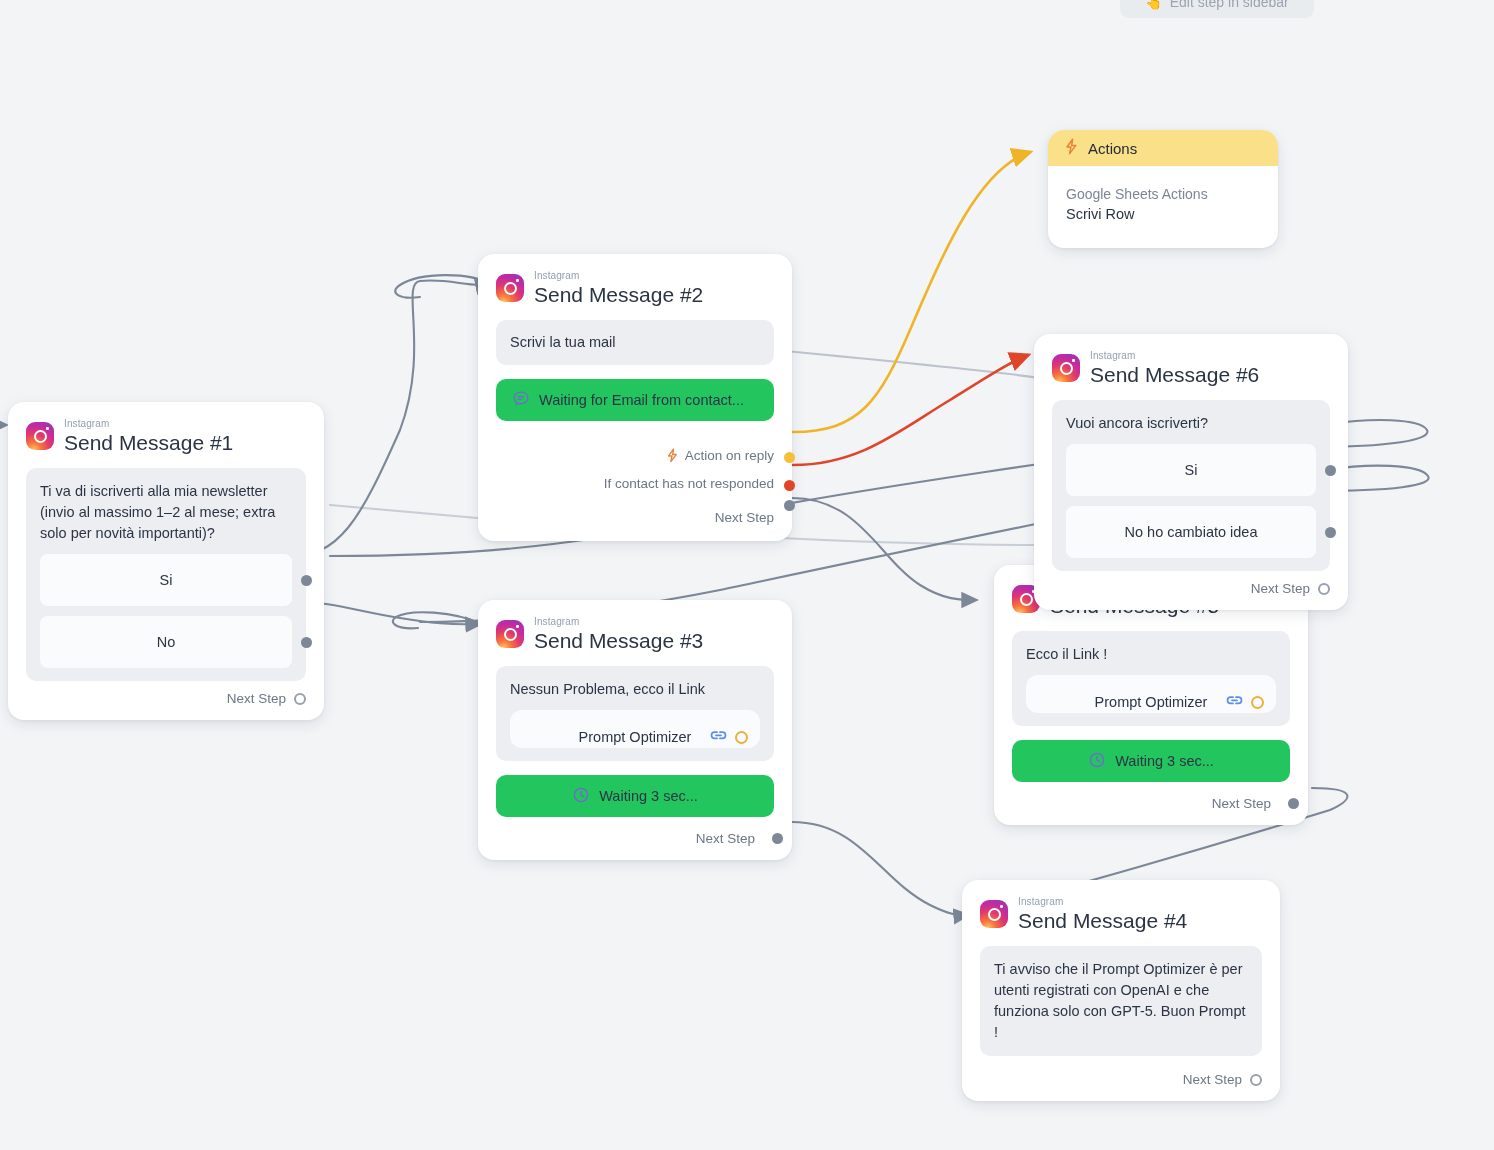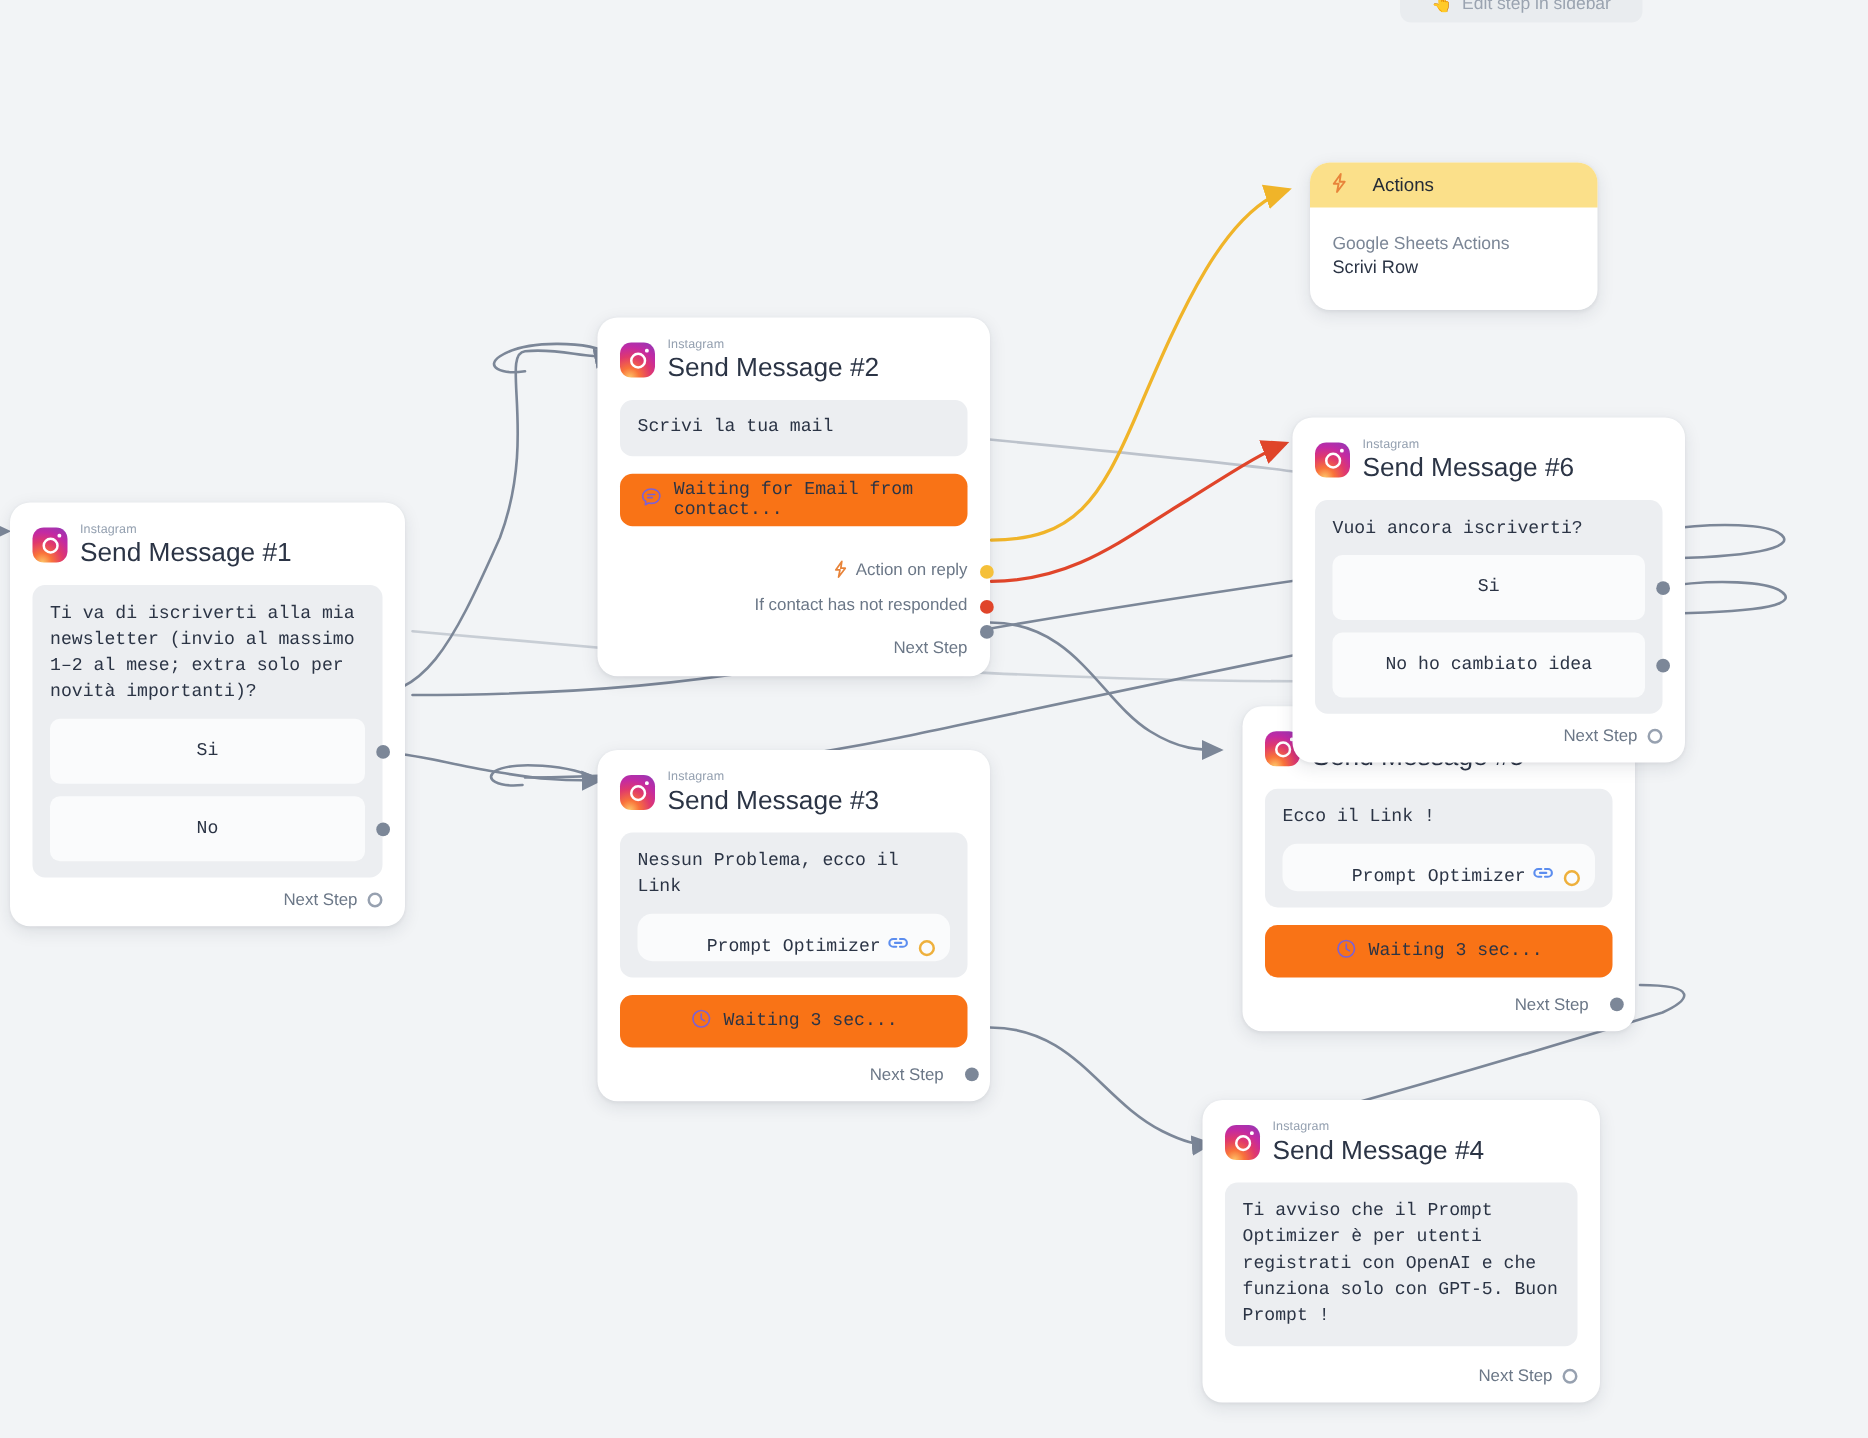--- a/index.html
+++ b/index.html
@@ -79,21 +79,21 @@
     letter-spacing: 0.1px;
     display: block;
     margin-bottom: 2px;
   }
   .node-title {
     font-size: 21px;
     color: #2b3445;
     display: block;
   }
 
-  .node-body { padding: 8px 18px 0 18px; font-family: Liberation Mono, monospace; }
+  .node-body { padding: 8px 18px 0 18px; }
 
   .msg-bubble {
     background: #eceef1;
     border-radius: 10px;
     padding: 13px 14px;
     font-size: 14.5px;
     color: #2b3445;
     line-height: 1.45;
   }
   .msg-bubble.plain { padding: 12px 14px; }
@@ -134,21 +134,21 @@
   }
   .chain-icon { display: block; }
   .ring-orange {
     width: 13px; height: 13px;
     border: 2px solid #eeb03c;
     border-radius: 50%;
     box-sizing: border-box;
   }
 
   .wait-bubble {
-    background: #f97316;
+    background: #22c55e;
     border-radius: 10px;
     height: 42px;
     margin-top: 14px;
     display: flex;
     align-items: center;
     justify-content: center;
     gap: 9px;
     font-size: 14.5px;
     color: #2b3445;
   }
@@ -205,21 +205,21 @@
   #node-6 { left: 1034px; top: 334px;  width: 314px; }
   #node-actions { left: 1048px; top: 130px; width: 230px; }
 
   
   #node-actions .actions-head {
     background: #fbe08a;
     border-radius: 16px 16px 0 0;
     height: 36px;
     display: flex;
     align-items: center;
-    gap: 19px;
+    gap: 9px;
     padding: 0 16px;
     font-size: 15px;
     color: #242b36;
   }
   #node-actions .actions-body {
     padding: 20px 18px 26px 18px;
   }
   .action-sub {
     font-size: 14px;
     color: #7b8696;

